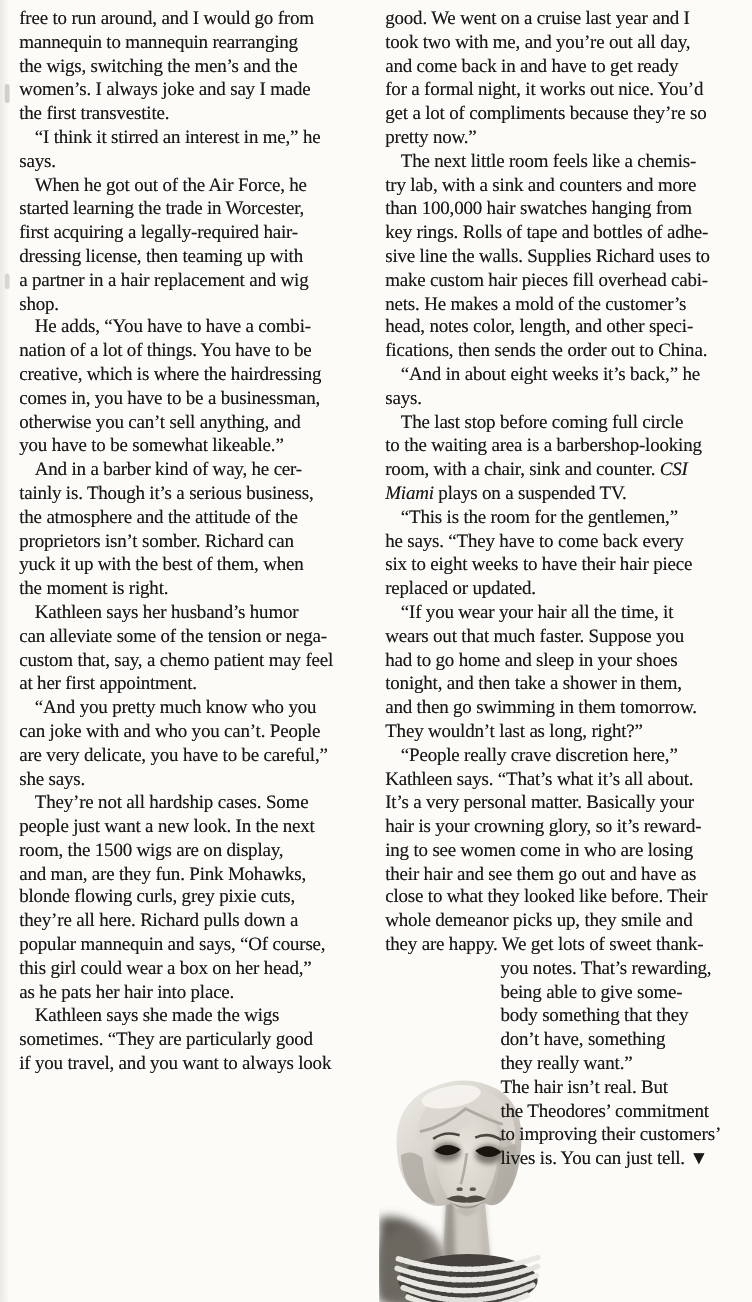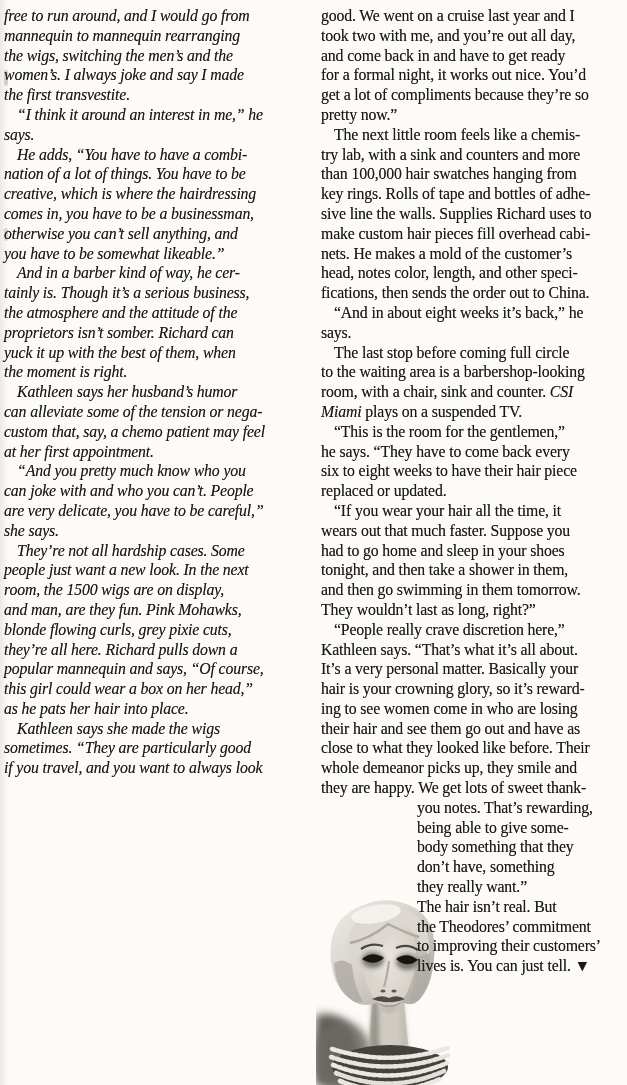--- a/index.html
+++ b/index.html
@@ -7,21 +7,21 @@
     position:relative;width:627px;height:1085px;margin:0 auto;
     background:#fcfbf8;color:#1a1917;overflow:hidden;
     font-family:"Liberation Serif","DejaVu Serif",serif;
   }
   .page::before{
     content:"";position:absolute;left:0;top:0;width:8px;height:100%;
     background:linear-gradient(90deg,rgba(175,172,165,.22),rgba(175,172,165,0));
     pointer-events:none;
   }
   .col{position:absolute;top:6px;}
-  .col-left{left:4px;width:296px;font-style:italic;}
+  .col-left{left:16px;width:296px;}
   .col-right{left:321px;width:306px;}
   .para{
     margin:0;font-size:15.8px;line-height:19.8px;letter-spacing:-0.15px;
     white-space:pre;text-indent:13px;
     text-shadow:0 0 .4px rgba(26,25,23,.55);
   }
   .para.noindent{text-indent:0;}
   .para .italic{font-style:italic;}
   .para.wrap{margin-left:96px;width:206px;text-align:left;text-indent:0;}
   .mannequin{position:absolute;left:316px;top:897px;width:150px;height:188px;}
@@ -87,22 +87,28 @@
     <path d="M20 176 Q74 198 128 174" stroke="#e2e0db" stroke-width="4.6" stroke-dasharray="3.4 2.4" stroke-linecap="round" fill="none"></path>
     <path d="M24 184 Q74 204 124 182" stroke="#eae8e3" stroke-width="4.6" stroke-dasharray="3.4 2.4" stroke-linecap="round" fill="none"></path>
   </svg>
 
   <div class="col col-left">
     <p class="para noindent">free to run around, and I would go from
 mannequin to mannequin rearranging
 the wigs, switching the men’s and the
 women’s. I always joke and say I made
 the first transvestite.</p>
-    <p class="para">“I think it around an interest in me,” he
+    <p class="para">“I think it stirred an interest in me,” he
 says.</p>
+    <p class="para">When he got out of the Air Force, he
+started learning the trade in Worcester,
+first acquiring a legally-required hair-
+dressing license, then teaming up with
+a partner in a hair replacement and wig
+shop.</p>
     <p class="para">He adds, “You have to have a combi-
 nation of a lot of things. You have to be
 creative, which is where the hairdressing
 comes in, you have to be a businessman,
 otherwise you can’t sell anything, and
 you have to be somewhat likeable.”</p>
     <p class="para">And in a barber kind of way, he cer-
 tainly is. Though it’s a serious business,
 the atmosphere and the attitude of the
 proprietors isn’t somber. Richard can

